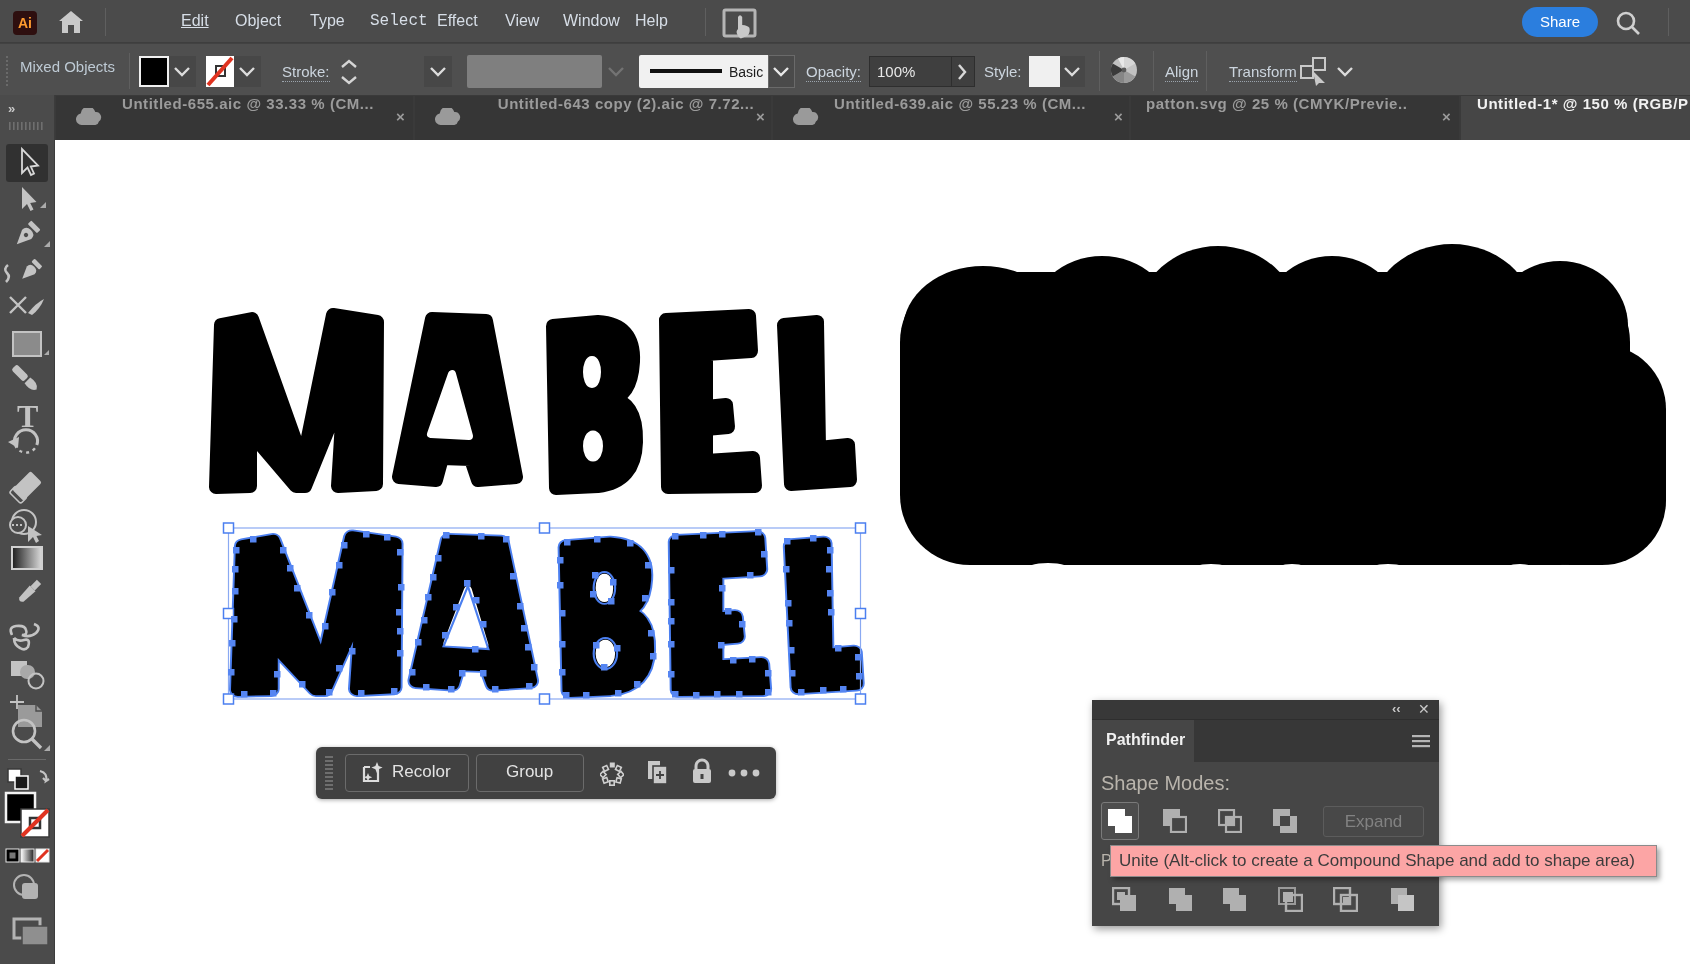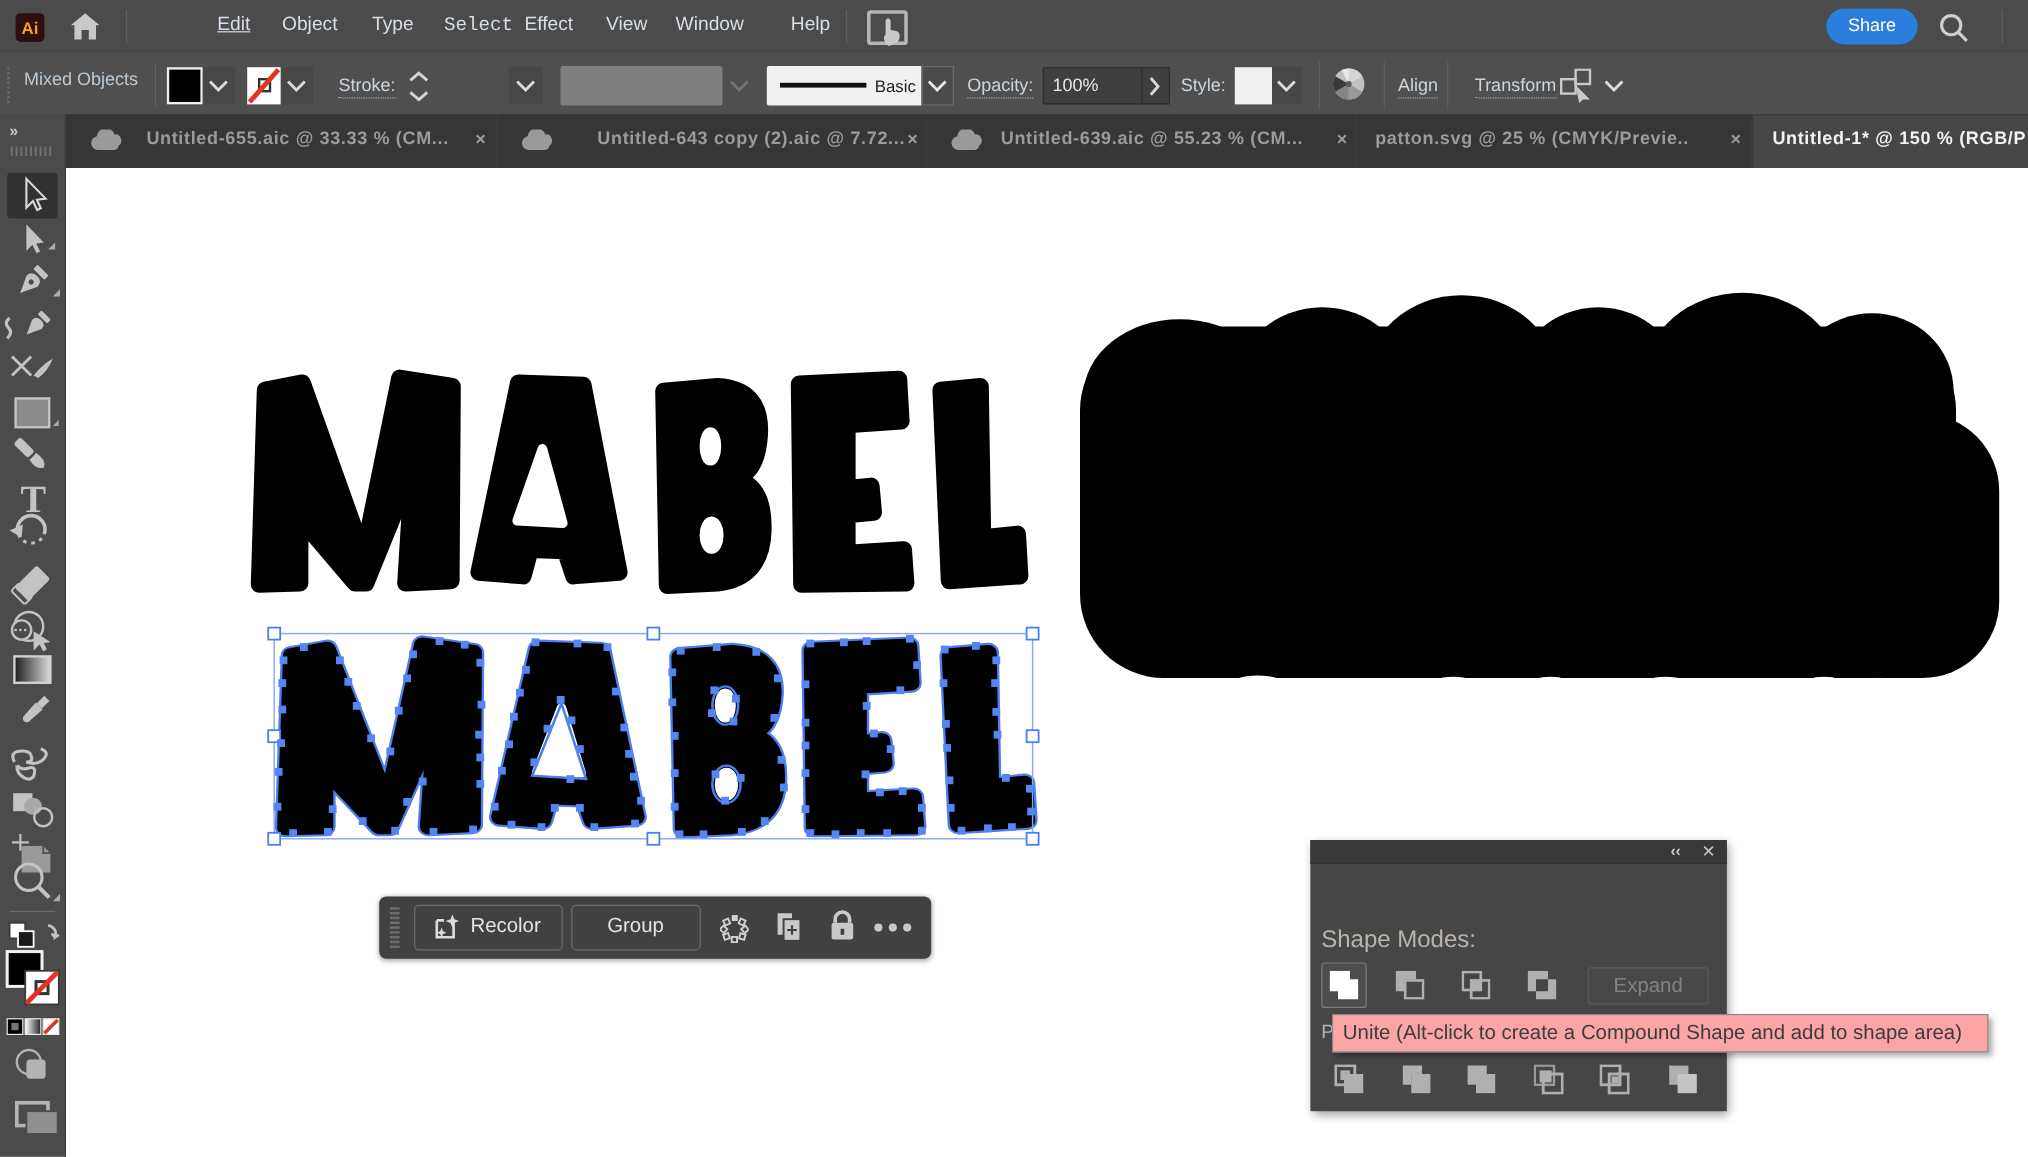--- a/index.html
+++ b/index.html
@@ -14,41 +14,41 @@
     background:#3a3a3a; }
   #tools { position:absolute; left:0; top:95px; width:55px; height:869px;
     background:#4b4b4b; border-right:1px solid #3c3c3c; }
   #canvas { position:absolute; left:55px; top:140px; width:1635px; height:824px;
     background:#ffffff; }
   .mitem { position:absolute; top:12px; color:#d7dee7; font-size:16px; }
   .lbl2 { position:absolute; color:#ccd5de; font-size:15px; }
   .dotted { border-bottom:1px dotted #9ba4ad; padding-bottom:1px; }
   .sep1 { position:absolute; width:1px; background:#5f5f5f; }
   .tab { position:absolute; top:1px; height:44px; background:#363636; }
-  .tabtxt { position:absolute; top:12px; font-size:15px; font-weight:bold; color:#9b9b9b; white-space:nowrap; overflow:hidden; letter-spacing:0.55px; }
+  .tabtxt { position:absolute; top:0; font-size:15px; font-weight:bold; color:#9b9b9b; white-space:nowrap; overflow:hidden; letter-spacing:0.55px; }
   .tabx { position:absolute; top:13px; color:#9b9b9b; font-size:15px; font-weight:bold; }
 </style>
 </head>
 <body>
 
 <div id="menubar">
   <div class="abs" style="left:13px;top:11px;width:24px;height:24px;background:#2e0f0f;border-radius:4px;text-align:center;line-height:24px;color:#ff9b2e;font-size:14px;font-weight:bold;">Ai</div>
   <svg class="abs" style="left:57px;top:9px;" width="28" height="26" viewBox="0 0 28 26">
     <path d="M14 2 L26 12 L23 12 L23 24 L17 24 L17 16 L11 16 L11 24 L5 24 L5 12 L2 12 Z" fill="#c9c9c9"></path>
   </svg>
   <div class="sep1" style="left:105px;top:8px;height:28px;"></div>
   <span class="mitem" style="left:133px;margin-top:31px;">File</span>
   <span class="mitem" style="left:181px;text-decoration:underline;">Edit</span>
   <span class="mitem" style="left:235px;">Object</span>
   <span class="mitem" style="left:310px;">Type</span>
   <span class="mitem" style="left:370px;font-family:Liberation Mono, monospace;">Select</span>
   <span class="mitem" style="left:437px;">Effect</span>
   <span class="mitem" style="left:505px;">View</span>
   <span class="mitem" style="left:563px;">Window</span>
-  <span class="mitem" style="left:635px;margin-left:24px;">Help</span>
+  <span class="mitem" style="left:635px;">Help</span>
   <div class="sep1" style="left:705px;top:8px;height:28px;"></div>
   <svg class="abs" style="left:722px;top:7px;" width="36" height="36" viewBox="0 0 36 36">
     <rect x="2" y="3" width="31" height="26" rx="1.5" fill="none" stroke="#b5b5b5" stroke-width="3"></rect>
     <path d="M16 10 q2 -3.6 4.2 0 l0 8 q5.6 0.4 7.2 2.8 q1.2 4.8 -2 8 l-6.6 2.6 q-2.5 -1 -3.5 -3.8 q-1.7 -3.5 0.7 -5.6 z" fill="#c9c9c9"></path>
   </svg>
   <div class="abs" style="left:1522px;top:7px;width:76px;height:30px;border-radius:15px;background:#2b7ede;color:#fff;font-size:15px;text-align:center;line-height:30px;">Share</div>
   <svg class="abs" style="left:1613px;top:9px;" width="30" height="28" viewBox="0 0 30 28">
     <circle cx="13" cy="12" r="8" fill="none" stroke="#cfcfcf" stroke-width="2.6"></circle>
     <line x1="19" y1="18" x2="26" y2="25" stroke="#cfcfcf" stroke-width="2.6"></line>
   </svg>
@@ -608,20 +608,31 @@
         <circle cx="16" cy="4" r="3.4" fill="#c9c9c9"></circle>
         <circle cx="28" cy="4" r="3.4" fill="#c9c9c9"></circle>
   </svg>
 </div>
 
 <div class="abs" style="left:1037px;top:560px;width:347px;height:226px;background:#464646;box-shadow:2px 3px 8px rgba(0,0,0,0.4);">
   <div class="abs" style="left:0;top:0;width:347px;height:20px;background:#383838;border-bottom:1px solid #2e2e2e;">
     <span class="abs" style="left:300px;top:1px;color:#c8c8c8;font-size:13px;font-weight:bold;">‹‹</span>
     <span class="abs" style="left:326px;top:1px;color:#c8c8c8;font-size:14px;">✕</span>
   </div>
+  <div class="abs" style="left:0;top:20px;width:347px;height:42px;background:#373737;">
+    <div class="abs" style="left:0;top:0;width:102px;height:42px;background:#464646;"></div>
+    <span class="abs" style="left:14px;top:11px;color:#f0f0f0;font-size:16px;font-weight:bold;">Pathfinder</span>
+    <svg class="abs" style="left:320px;top:15px;" width="18" height="13" viewBox="0 0 18 13">
+      <g fill="#b5b5b5">
+            <rect y="0" width="18" height="2.2"></rect>
+            <rect y="5" width="18" height="2.2"></rect>
+            <rect y="10" width="18" height="2.2"></rect>
+          </g>
+    </svg>
+  </div>
   <span class="abs" style="left:9px;top:72px;color:#b9b4ac;font-size:20px;">Shape Modes:</span>
 
   <div class="abs" style="left:9px;top:102px;width:38px;height:38px;background:#4d4d4d;border:1px solid #7a7a7a;border-radius:3px;"></div>
   <svg class="abs" style="left:16px;top:109px;" width="24" height="24" viewBox="0 0 24 24">
     <path d="M0 0 L17 0 L17 7 L24 7 L24 24 L7 24 L7 17 L0 17 Z" fill="#fff"></path>
   </svg>
   <svg class="abs" style="left:71px;top:109px;" width="24" height="24" viewBox="0 0 24 24">
     <path d="M0 0 L17 0 L17 7 L7 7 L7 17 L0 17 Z" fill="#b0b0b0"></path>
     <rect x="8" y="8" width="15" height="15" fill="none" stroke="#b0b0b0" stroke-width="2.2"></rect>
   </svg>

